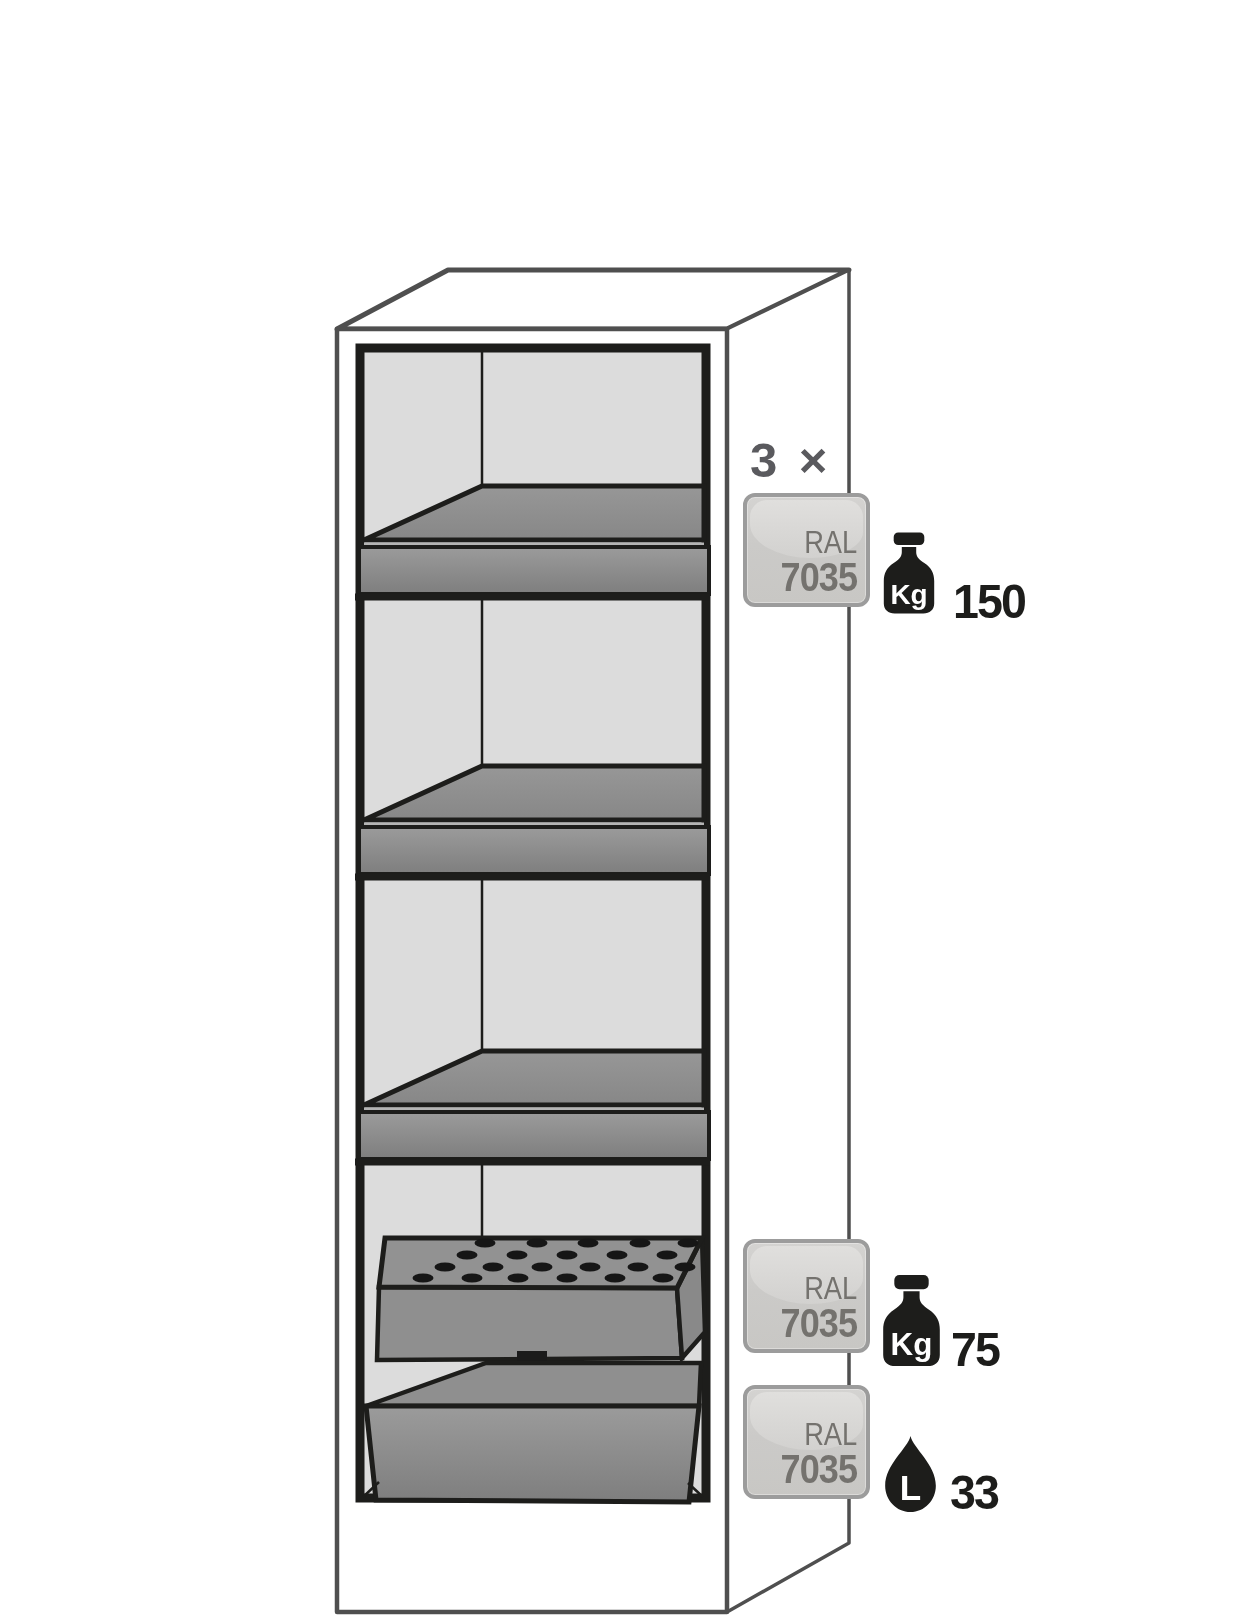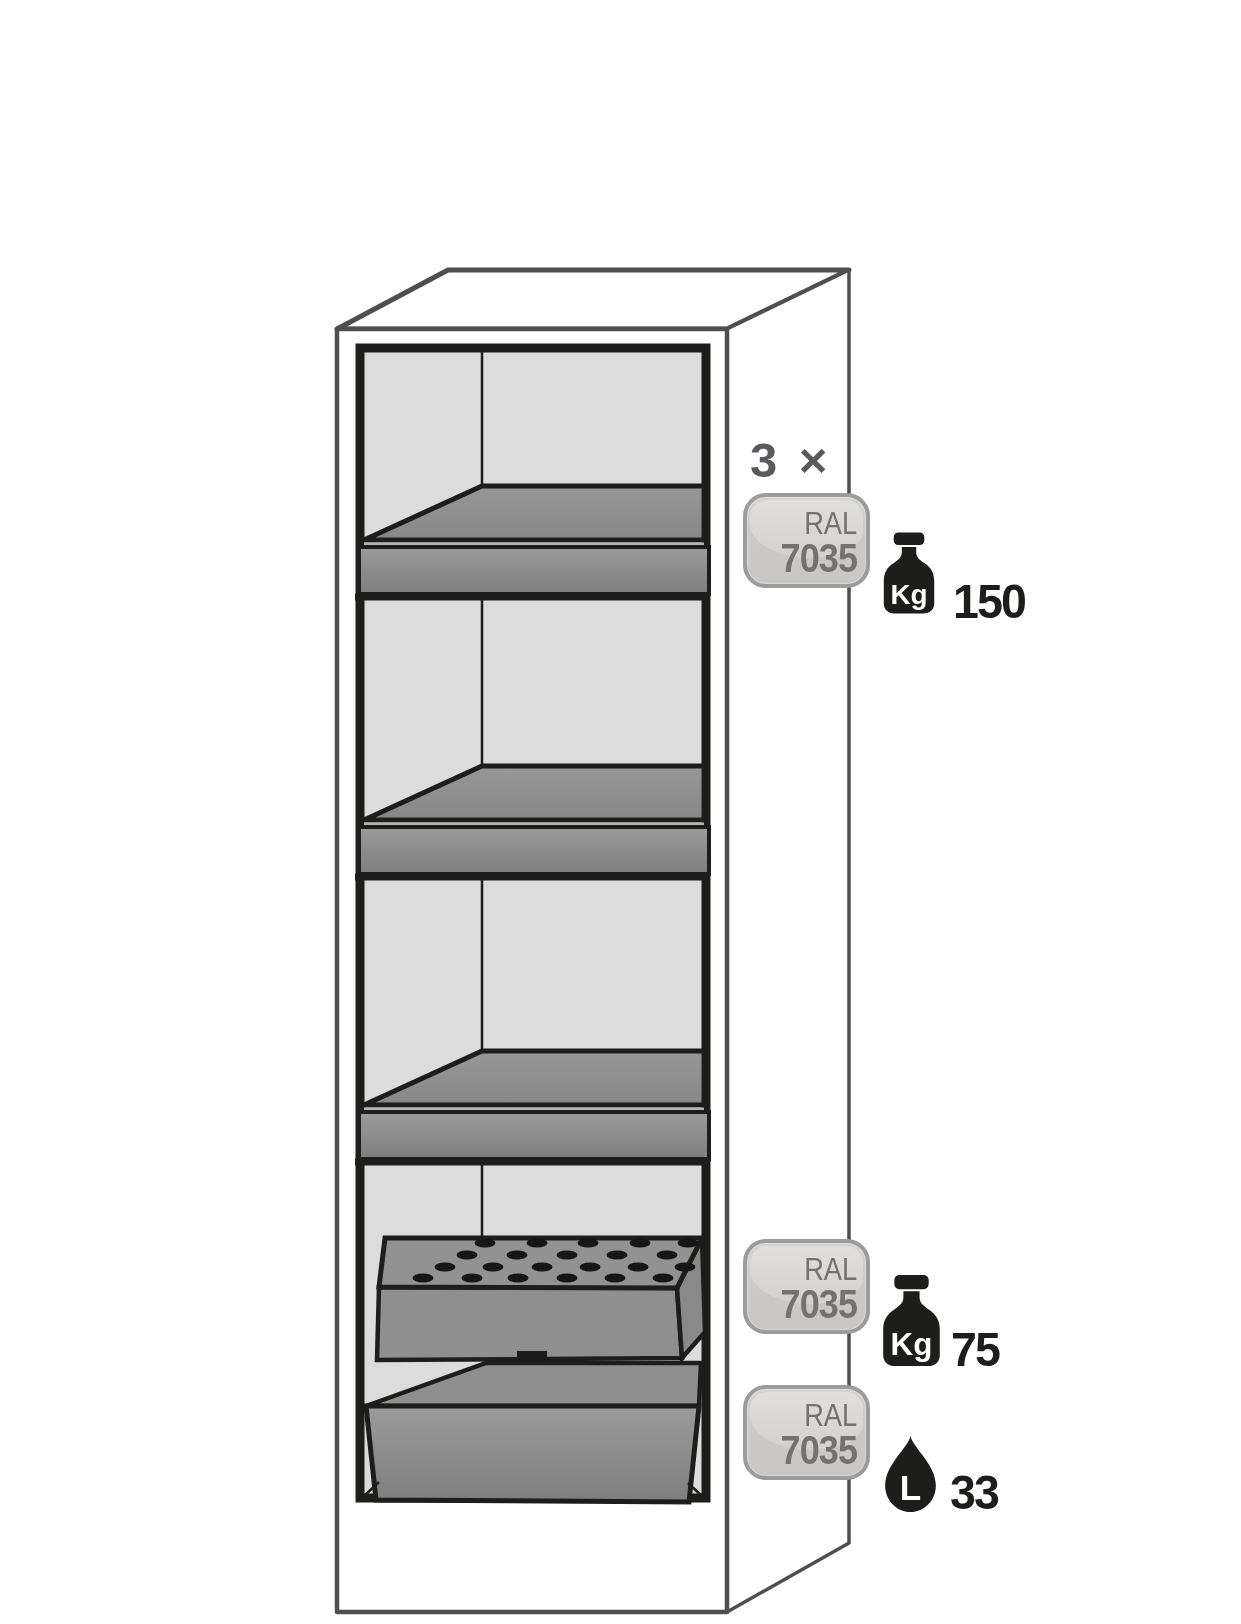--- a/index.html
+++ b/index.html
@@ -6,22 +6,22 @@
   #canvas{
     position:relative;width:1241px;height:1624px;background:#ffffff;overflow:hidden;
     font-family:"Liberation Sans","DejaVu Sans",sans-serif;
   }
   #cabinet-svg{position:absolute;left:0;top:0;width:1241px;height:1624px;}
   .count-label{
     position:absolute;left:750px;top:436px;width:120px;
     font-size:49px;font-weight:bold;color:#5a5a5e;letter-spacing:4px;line-height:1;
   }
   .badge{
-    position:absolute;width:127px;height:95px;box-sizing:border-box;
-    border:4px solid #9c9c9c;border-radius:23px;
+    position:absolute;width:127px;height:114px;box-sizing:border-box;
+    border:4px solid #9c9c9c;border-radius:12px;
     background:linear-gradient(180deg,#d4d3d1 0%,#cbcac8 45%,#c8c7c4 100%);
     box-shadow:inset 0 0 0 1px rgba(255,255,255,.35);
   }
   .badge .gloss{
     position:absolute;left:3px;right:3px;top:3px;height:58px;
     background:linear-gradient(180deg,#e0dfdd 0%,#d2d1cf 100%);
     border-radius:17px 17px 46% 54% / 17px 17px 26px 34px;
   }
   .badge .txt{
     position:absolute;right:9px;bottom:7px;text-align:right;

